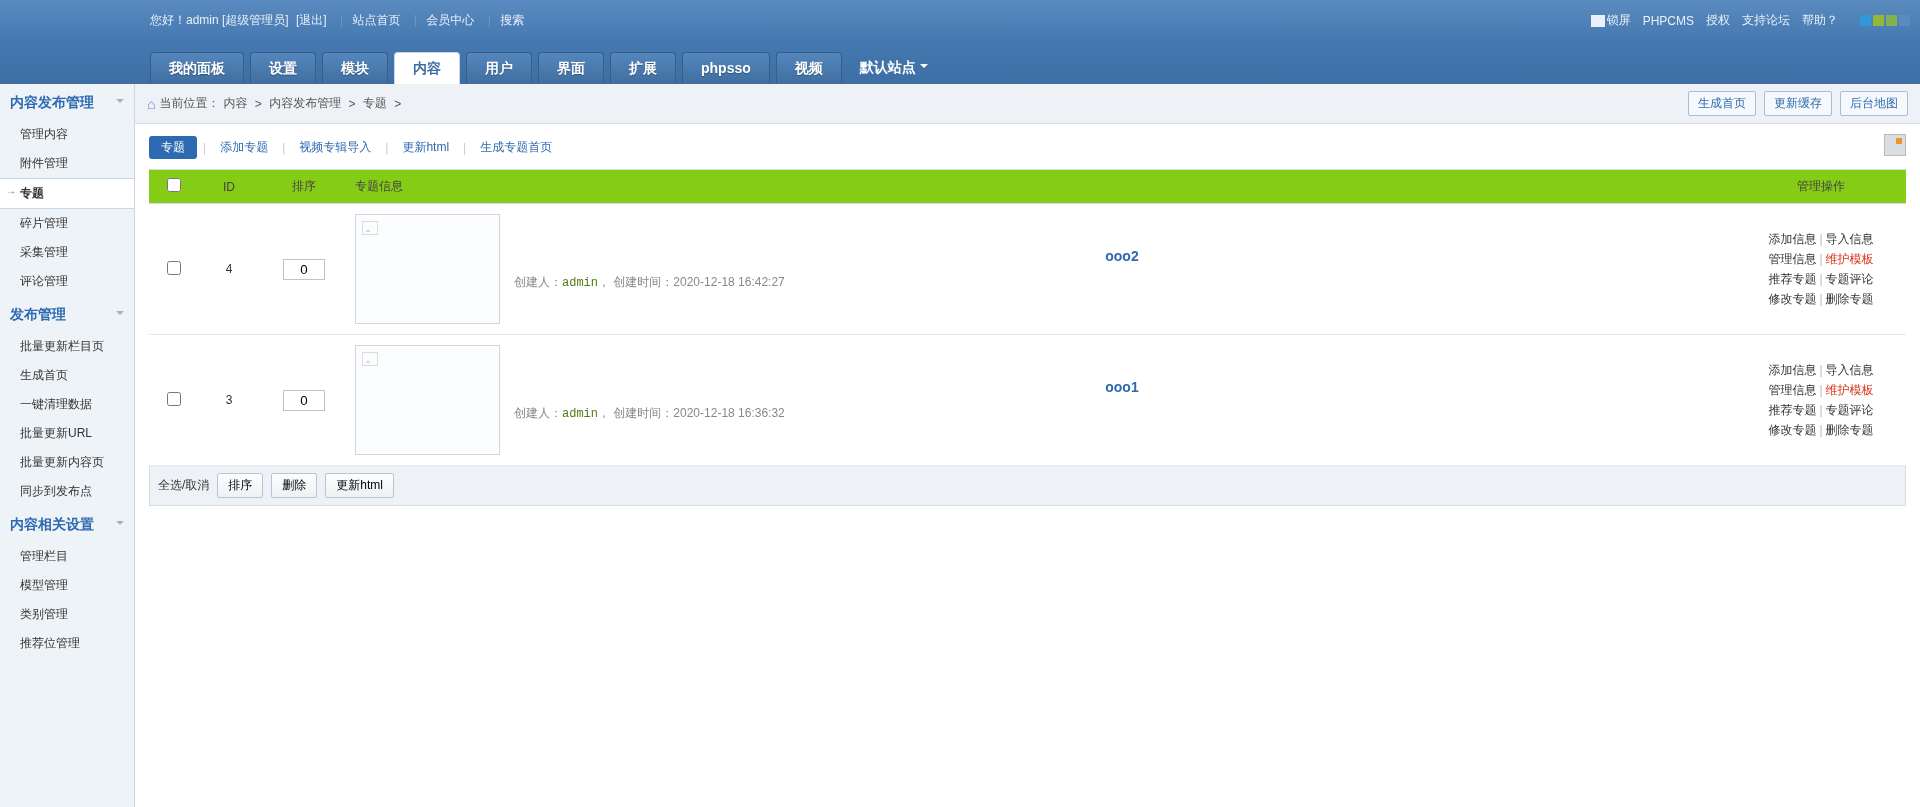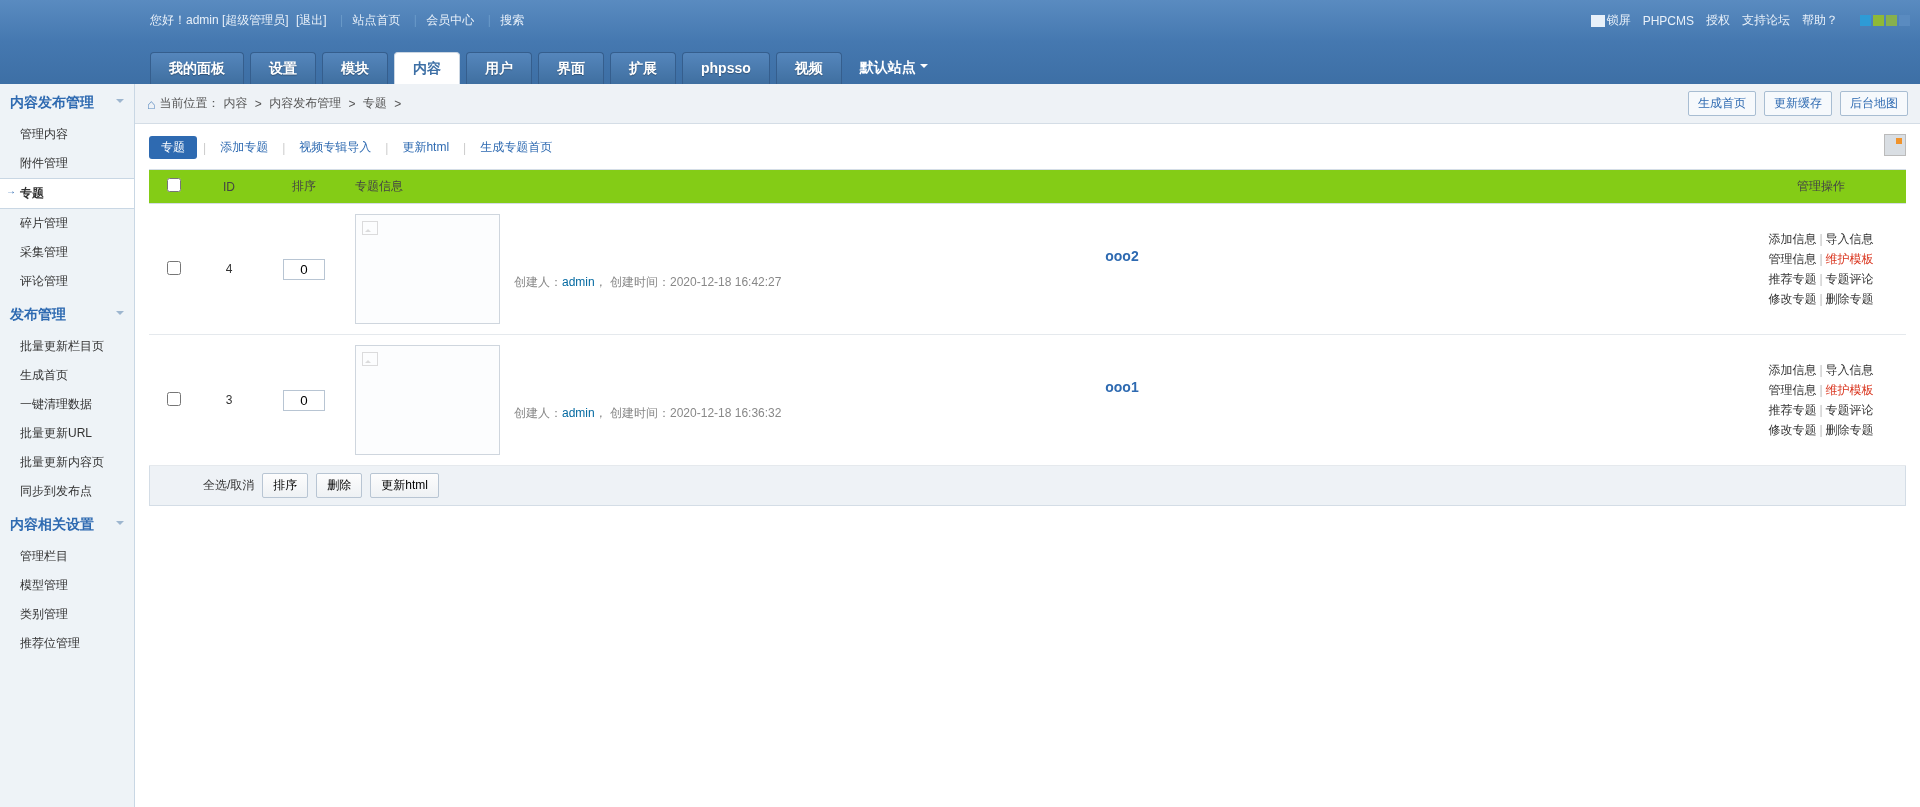--- a/index.html
+++ b/index.html
@@ -60,28 +60,28 @@
 .th-ops,.td-ops{text-align:center;}
 .chk{width:14px;height:14px;}
 .sort-in{width:42px;border:1px solid #b8c5d3;text-align:center;padding:2px 0;background:#fff;}
 .thumb{width:145px;height:110px;border:1px solid #cfd6de;background:#fcfdfe;display:flex;align-items:flex-start;justify-content:flex-start;padding:6px;}
 .thumb-ph{width:16px;height:14px;border:1px solid #bbb;position:relative;opacity:.5;}
 .thumb-ph::after{content:"";position:absolute;left:2px;bottom:2px;border:3px solid transparent;border-bottom-color:#bbb;}
 .info-wrap{display:flex;align-items:center;gap:14px;}
 .info-txt{flex:1;text-align:left;}
 .itm-title{color:#2e6ab1;font-weight:bold;font-size:14px;display:block;margin-bottom:10px;text-align:center;}
 .itm-meta{color:#888;font-size:12px;}
-.itm-meta a{color:#0369a1;}
+.itm-meta a{color:#4d7c0f;font-family:Liberation Mono, monospace;}
 .ops{line-height:20px;white-space:nowrap;color:#888;}
 .ops a{color:#333;}
 .ops .red{color:#d9331c;}
 .ops-sep{color:#bbb;margin:0 3px;}
 
 .footer-bar{background:#eef2f6;margin:0 14px;padding:7px 8px;display:flex;align-items:center;gap:8px;border:1px solid #d4dde6;border-top:none;}
-.fb-link{color:#333;margin-left:45px;}
+.fb-link{color:#333;}
 .fb-btn{background:linear-gradient(#fdfdfd,#eef1f4);border:1px solid #b8c5d3;padding:3px 10px;cursor:pointer;font-size:12px;border-radius:2px;}
 </style>
 </head>
 <body>
 
 <div class="header">
   <div class="top-line">
     <div class="top-left">
       <span>您好！admin [超级管理员]</span>
       <a>[退出]</a>

